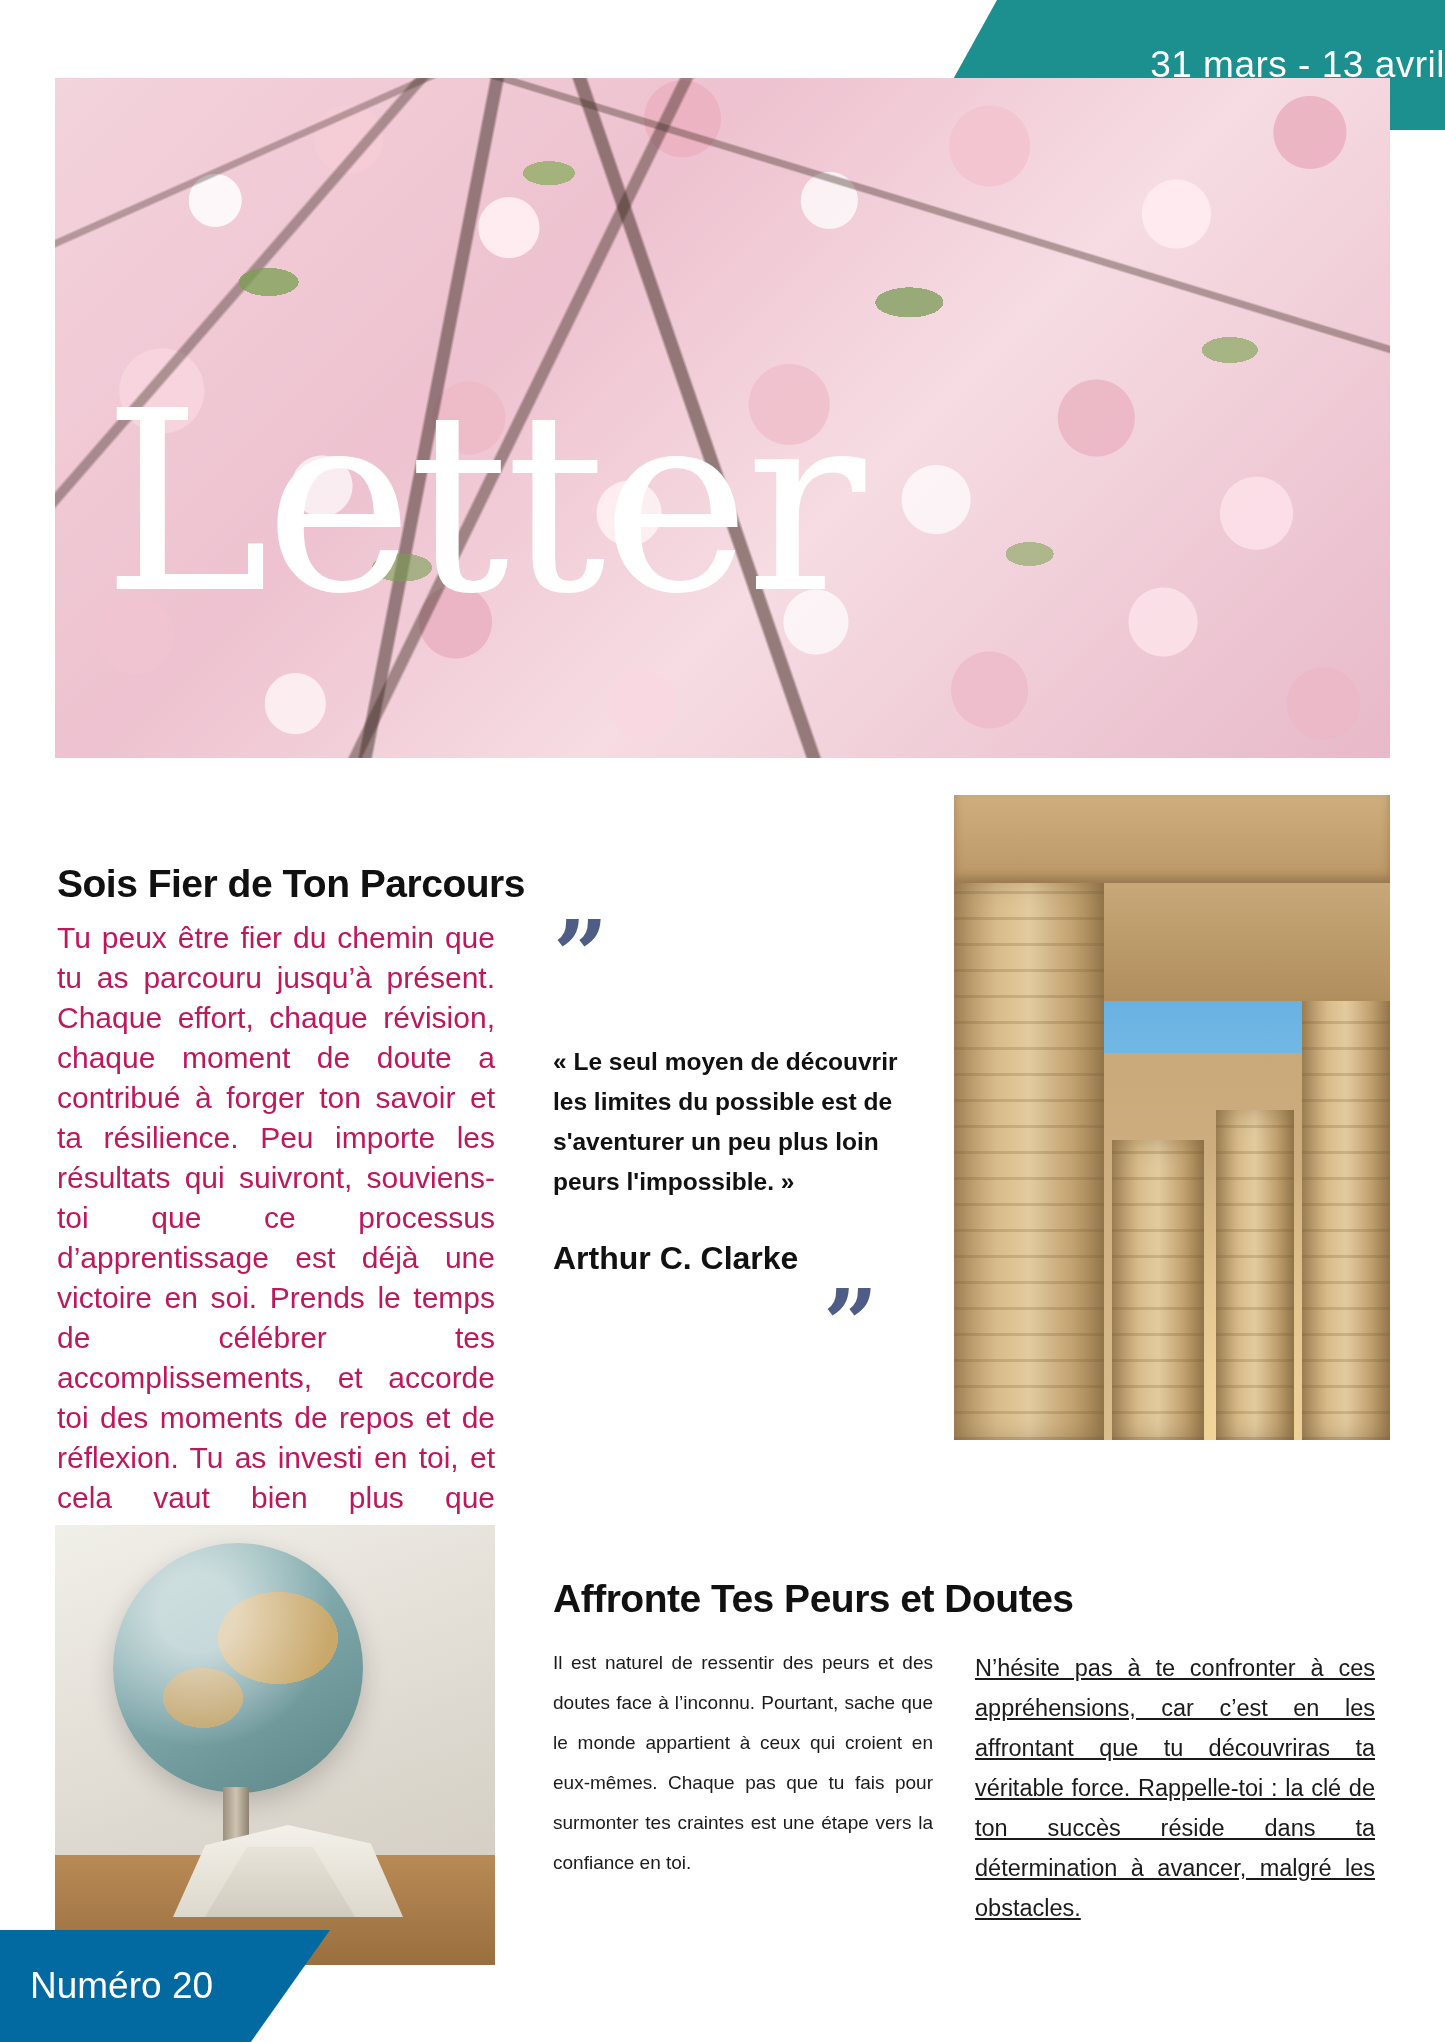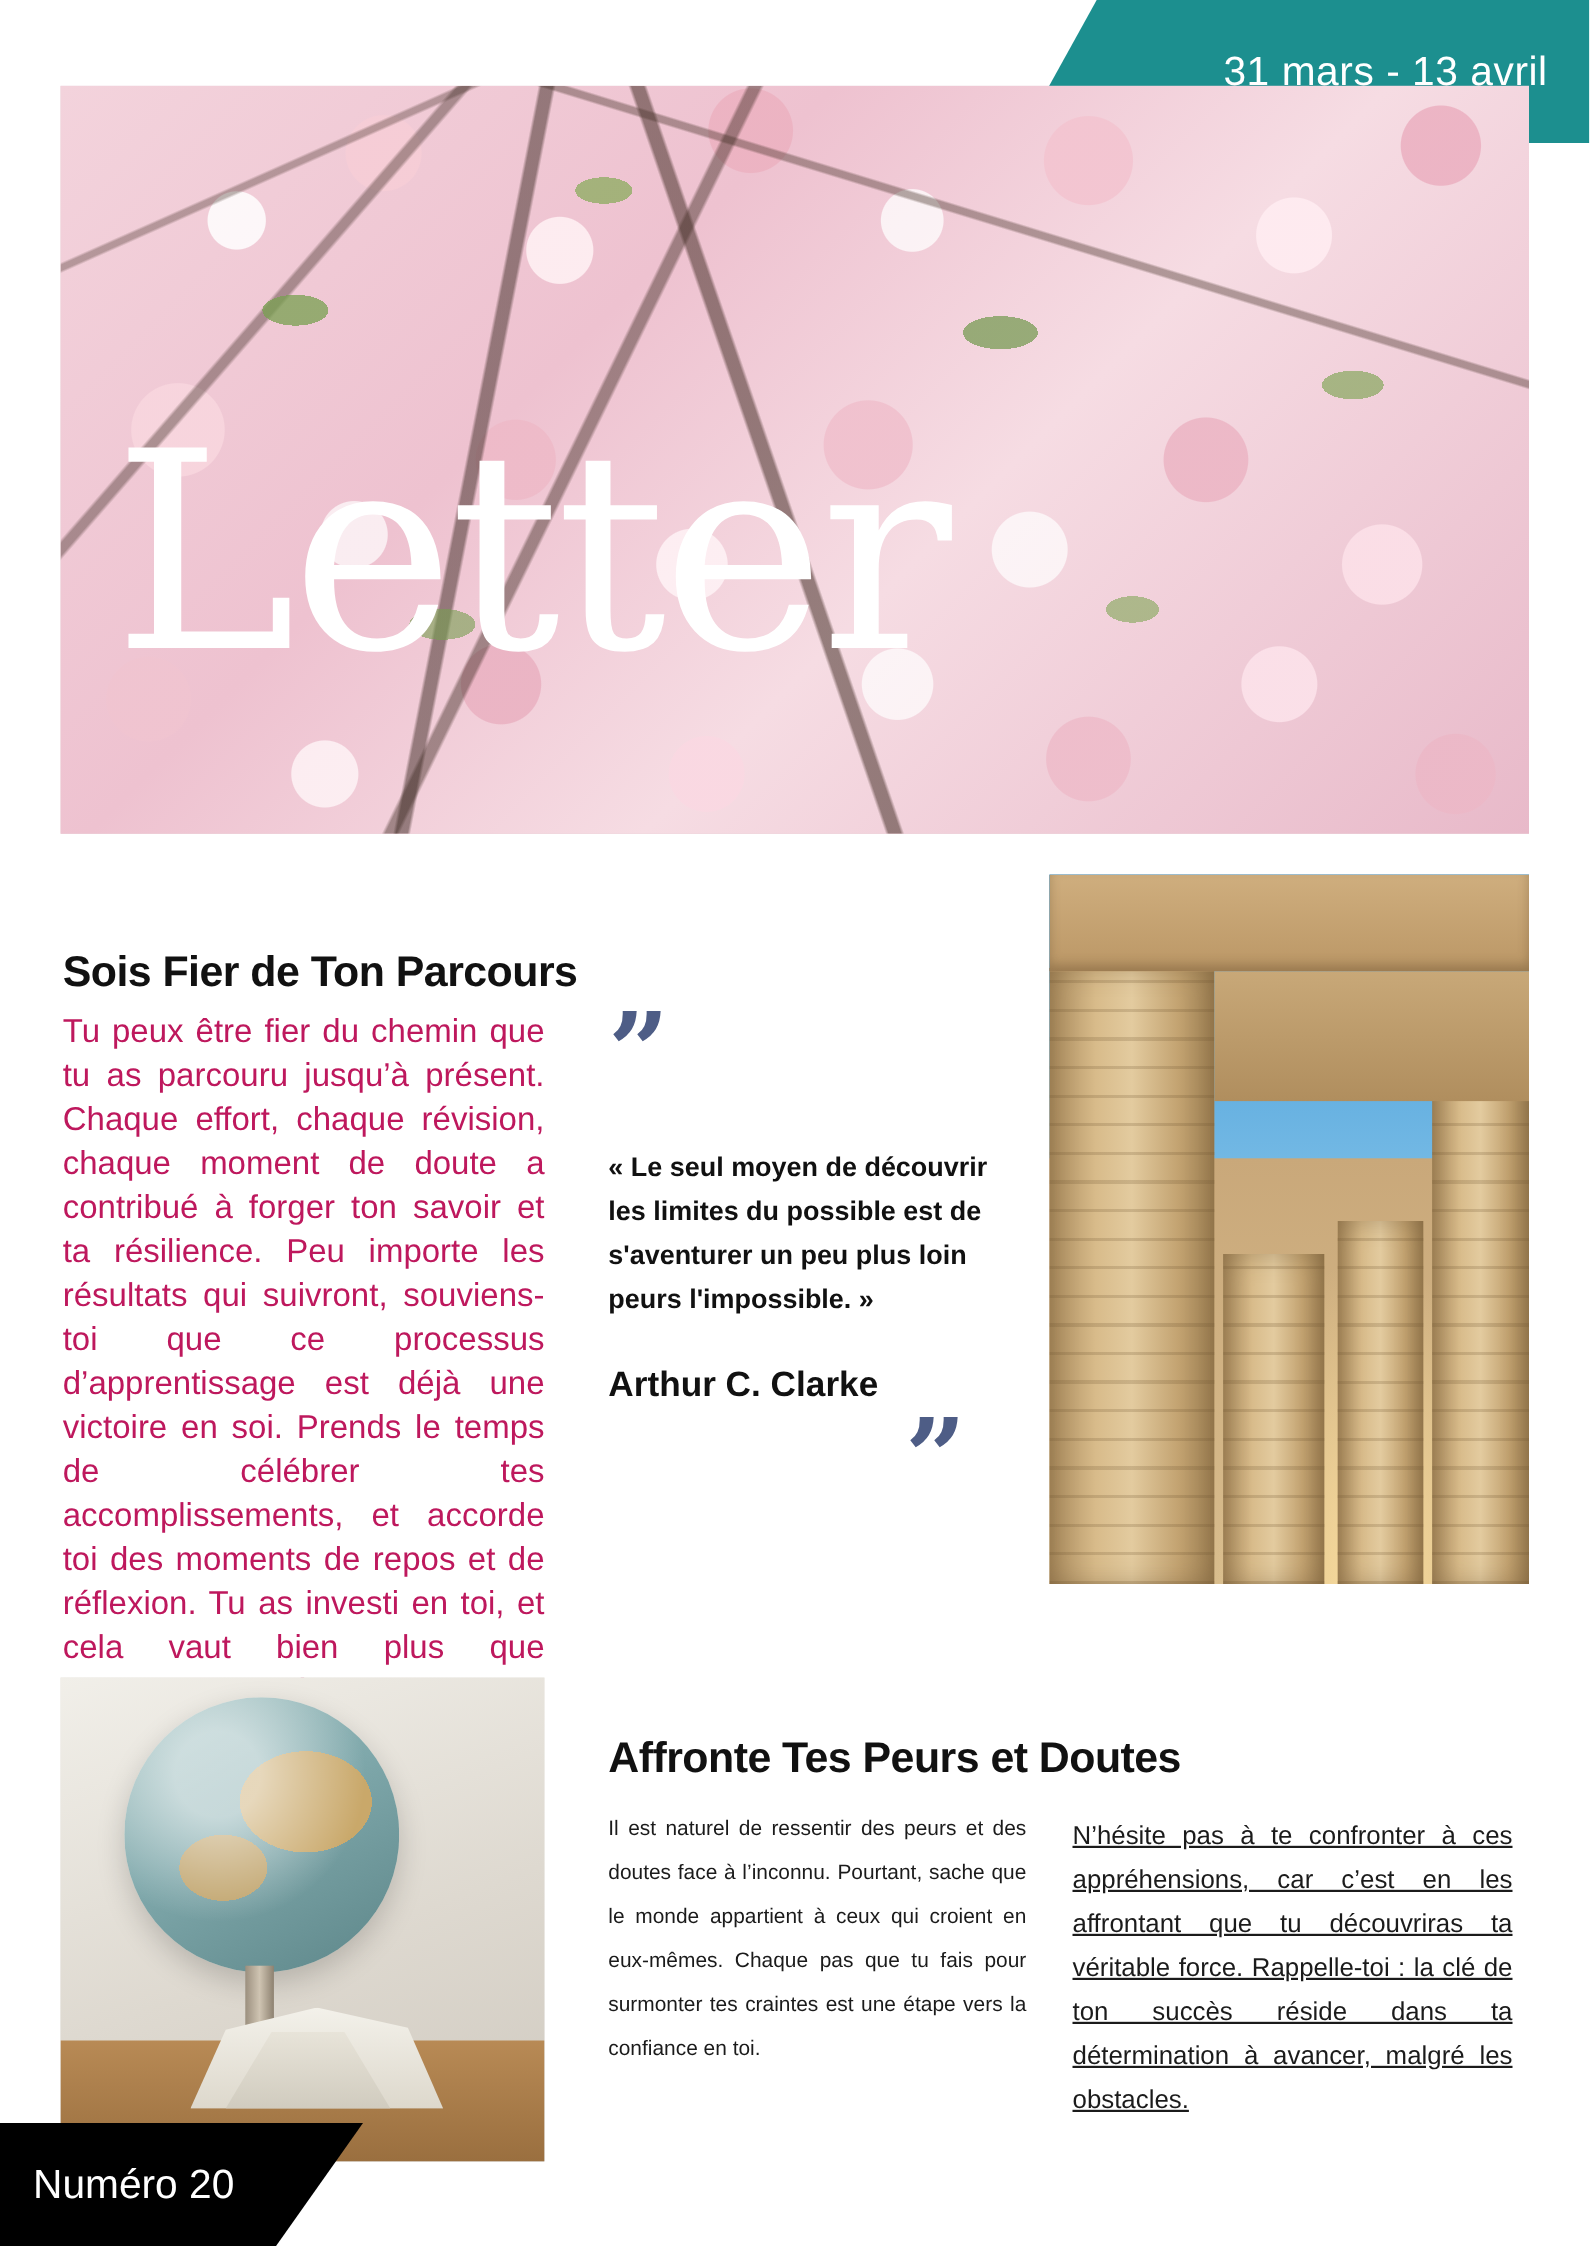--- a/index.html
+++ b/index.html
@@ -20,21 +20,20 @@
     position: absolute;
     top: 0;
     right: 0;
     width: 520px;
     height: 130px;
     background: #1c8f8f;
     color: #ffffff;
     display: flex;
     align-items: center;
     justify-content: flex-end;
-    padding-right: 38px;
     box-sizing: border-box;
     font-size: 37px;
     letter-spacing: 0.5px;
     clip-path: polygon(72px 0, 100% 0, 100% 100%, 0 100%);
   }
 
   
   .hero {
     position: absolute;
     left: 55px;
@@ -330,21 +329,21 @@
     text-decoration: underline;
   }
 
   
   .issue-banner {
     position: absolute;
     left: 0;
     bottom: 0;
     width: 330px;
     height: 112px;
-    background: #000000;
+    background: #0369a1;
     color: #ffffff;
     display: flex;
     align-items: center;
     padding-left: 30px;
     box-sizing: border-box;
     font-size: 37px;
     clip-path: polygon(0 0, 100% 0, 76% 100%, 0 100%);
   }
 </style>
 </head>

